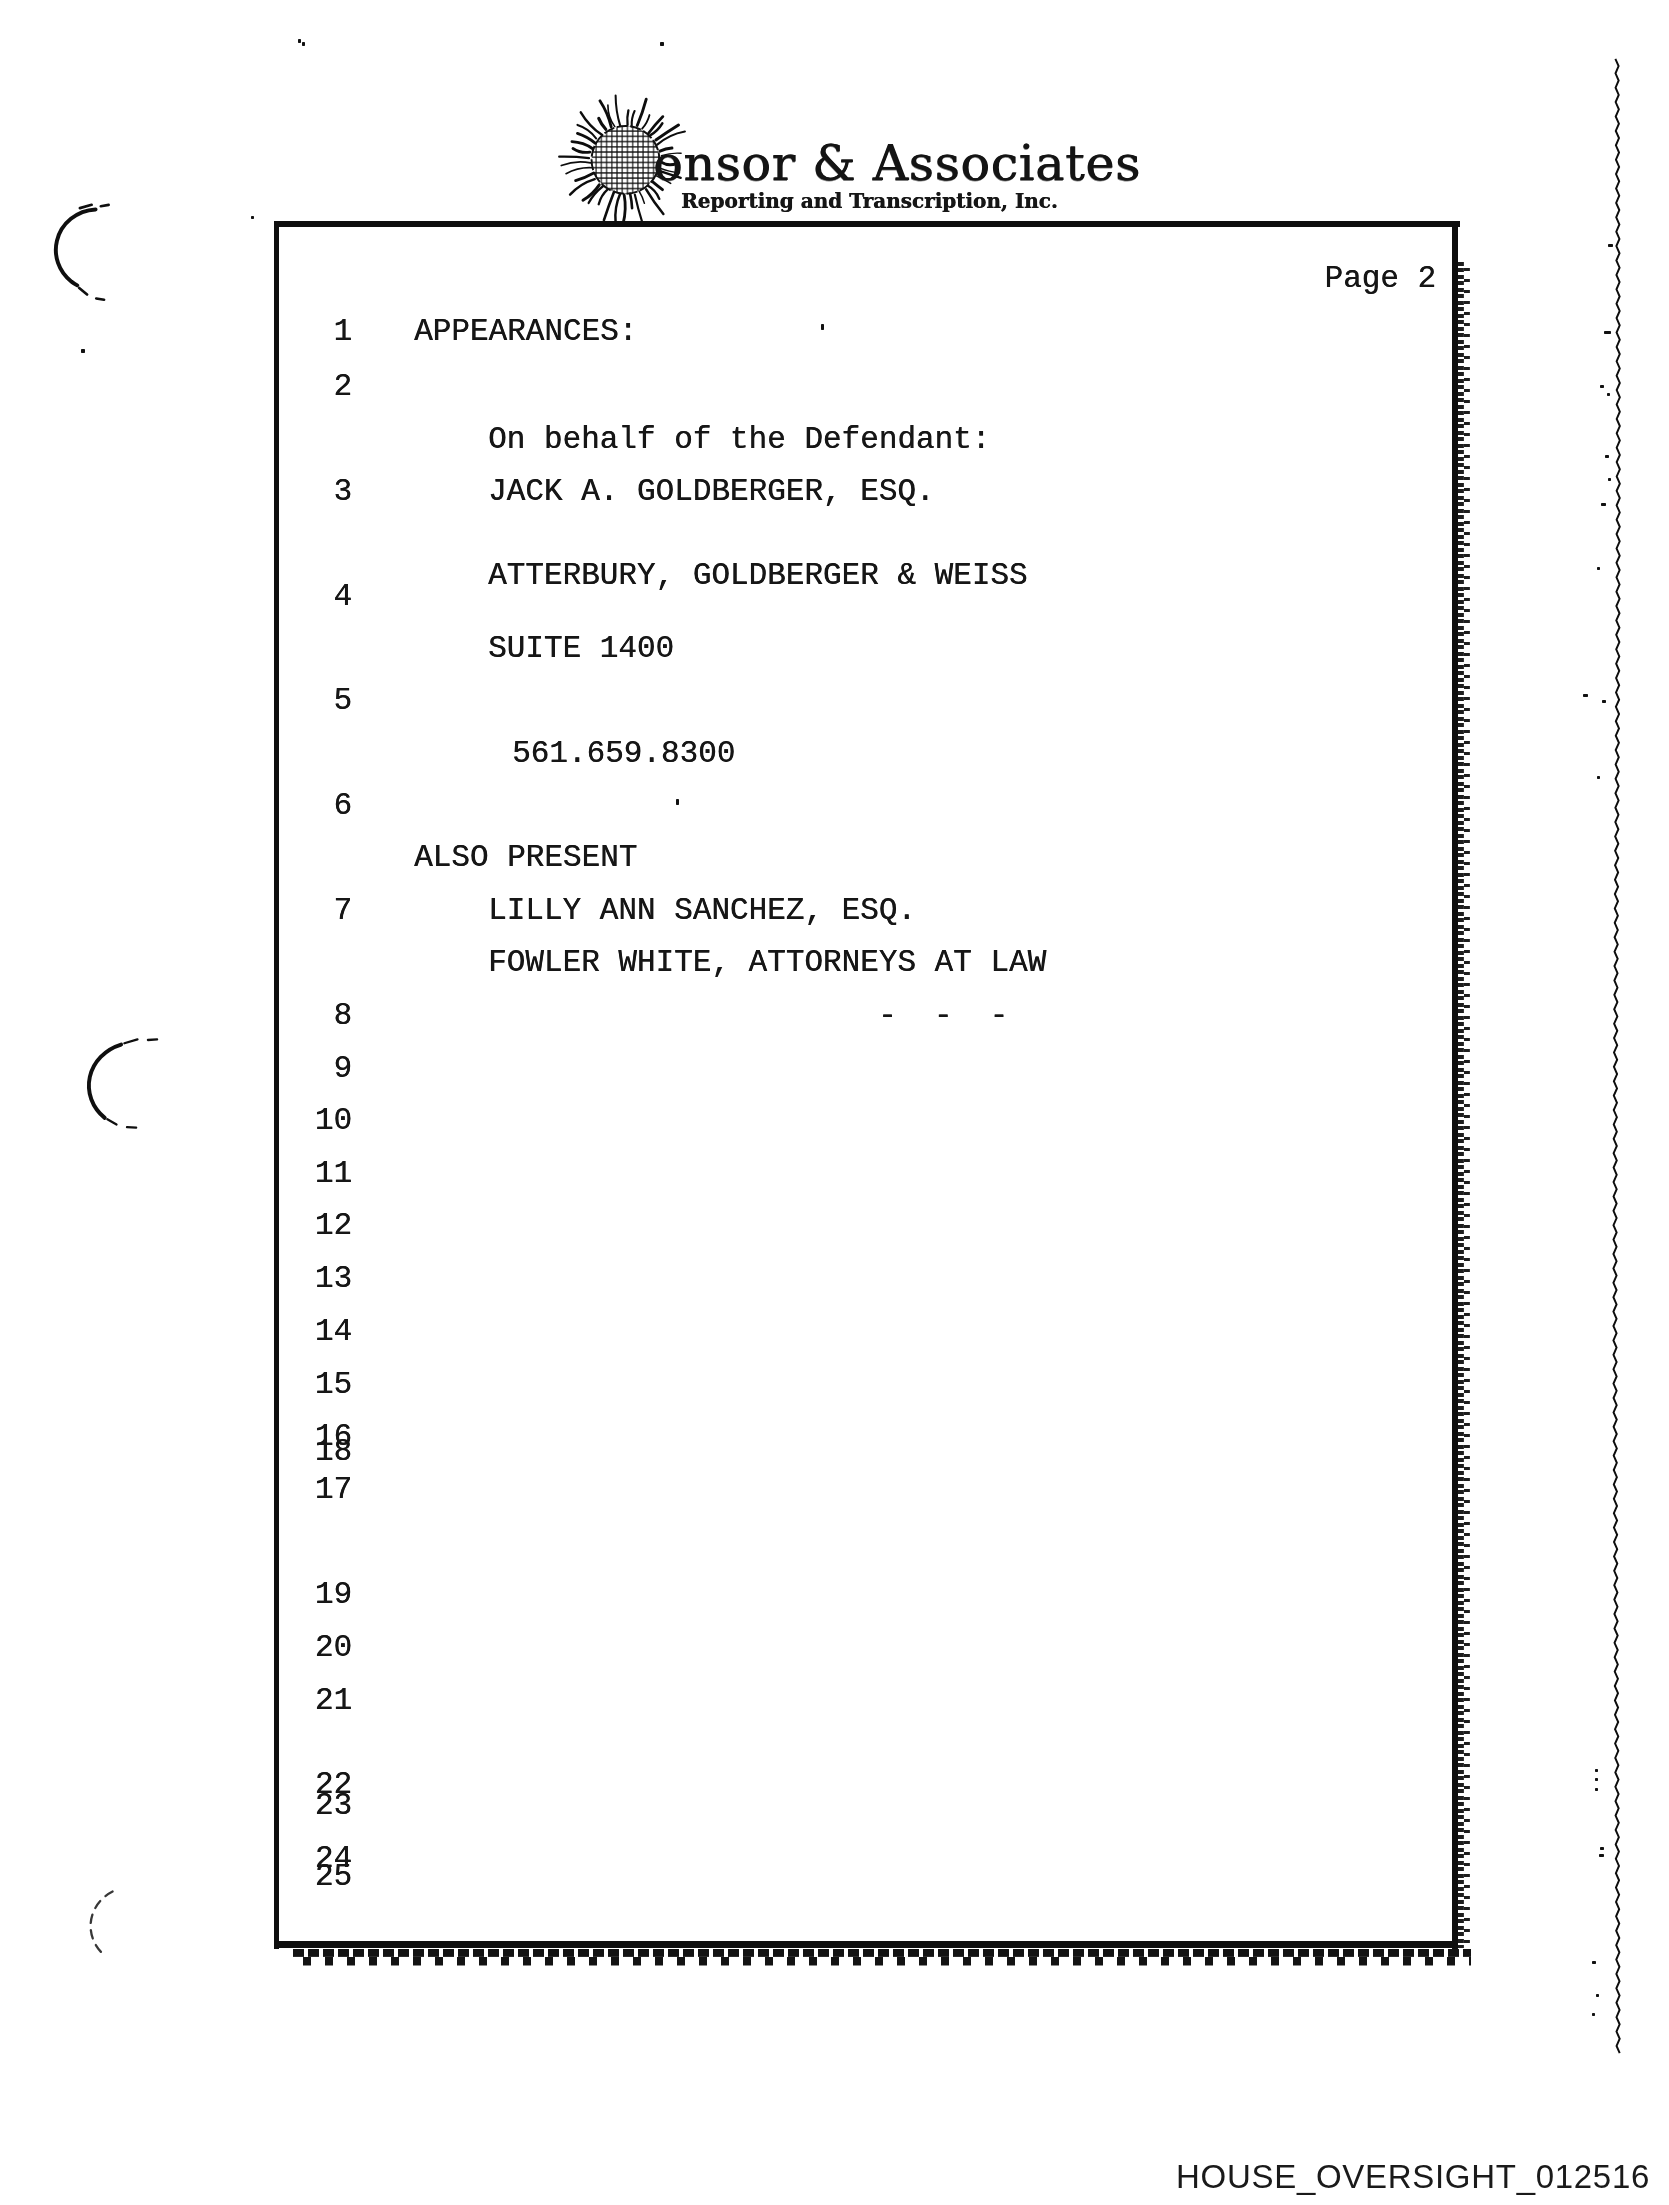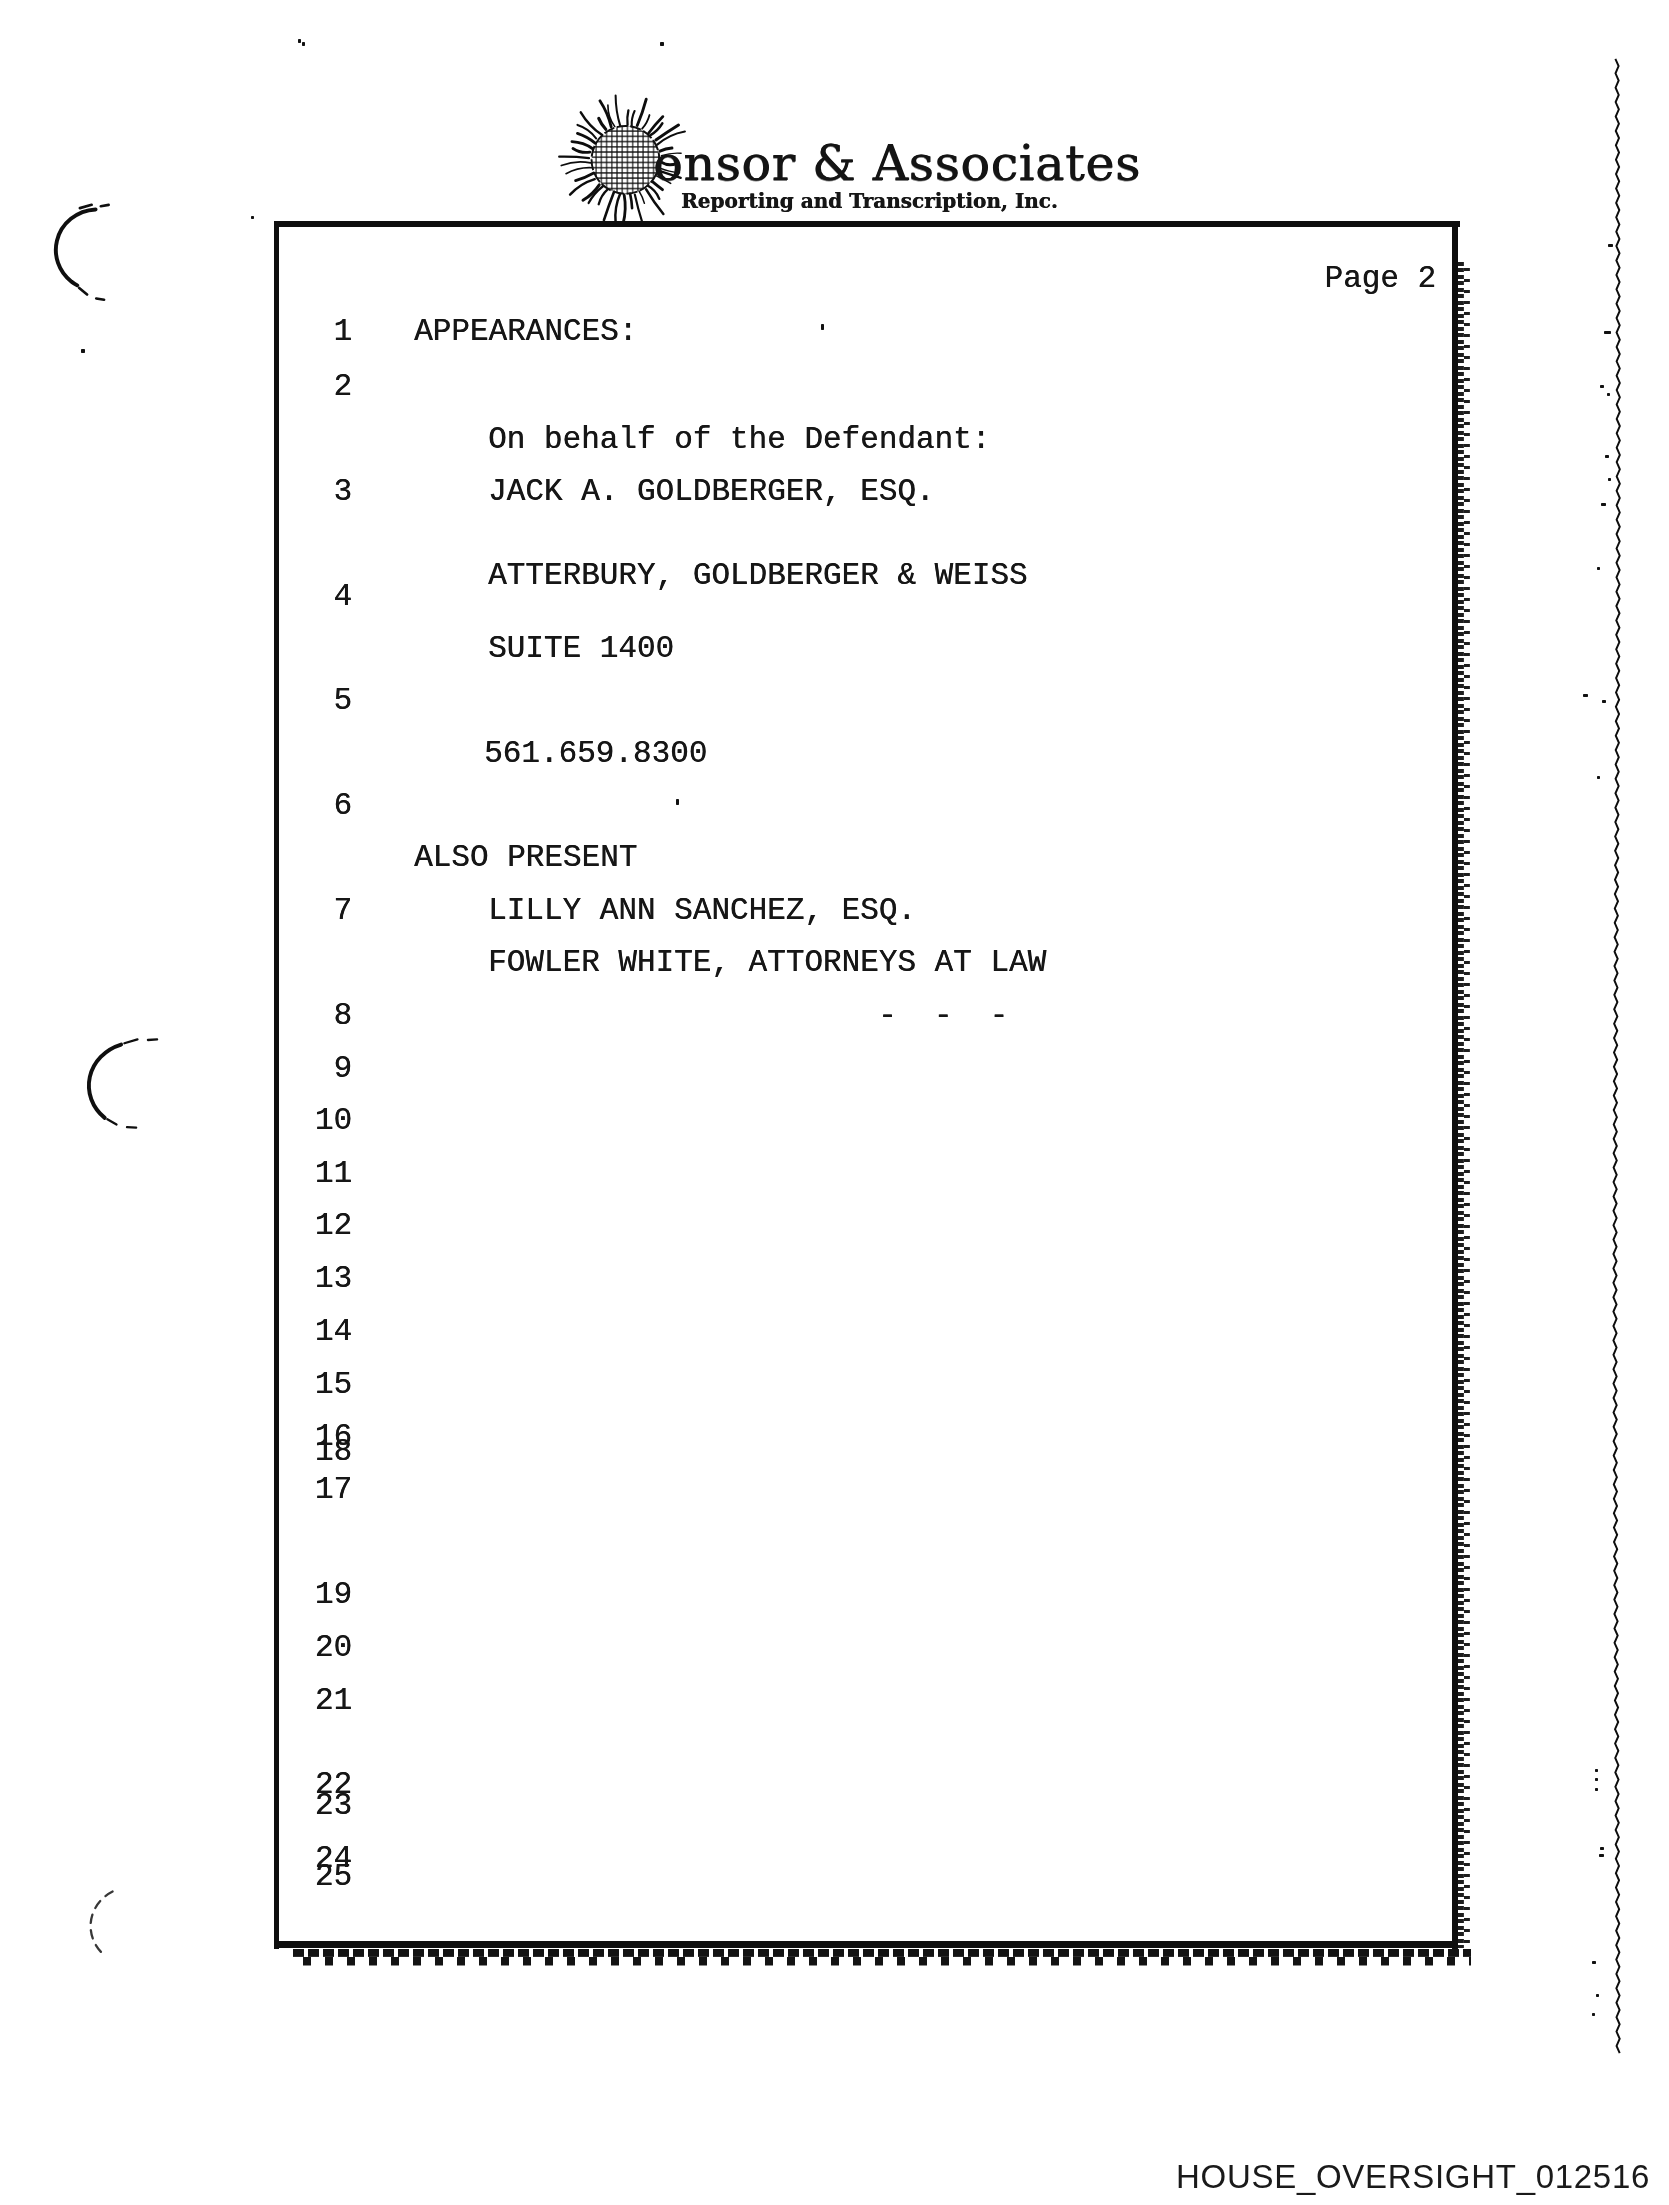--- a/index.html
+++ b/index.html
@@ -134,21 +134,21 @@
     </div>
     <div class="abs mono row" style="top: 633px;">
       <span class="num"></span>
       <span class="txt" style="left: 488px;">SUITE 1400</span>
     </div>
     <div class="abs mono row" style="top: 685px;">
       <span class="num">5</span>
     </div>
     <div class="abs mono row" style="top: 738px;">
       <span class="num"></span>
-      <span class="txt" style="left: 484px;">561.659.8300</span>
+      <span class="txt" style="left: 512px;">561.659.8300</span>
     </div>
     <div class="abs mono row" style="top: 790px;">
       <span class="num">6</span>
     </div>
     <div class="abs mono row" style="top: 842px;">
       <span class="num"></span>
       <span class="txt" style="left: 414px;">ALSO PRESENT</span>
     </div>
     <div class="abs mono row" style="top: 895px;">
       <span class="num">7</span>

